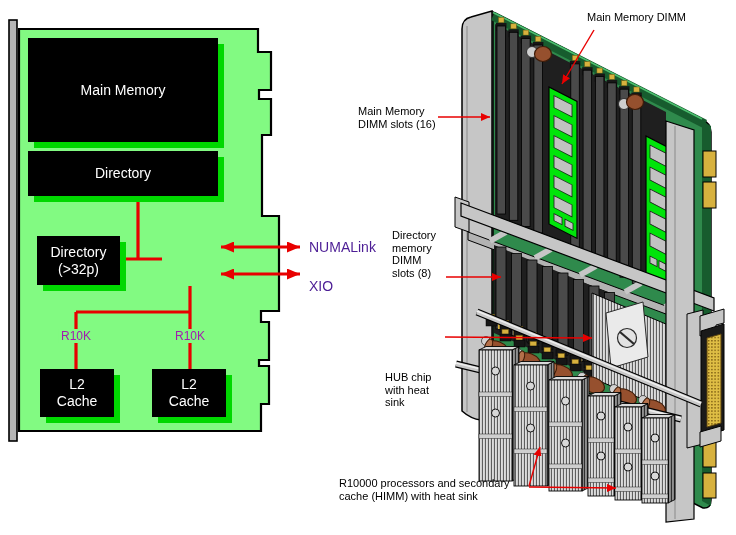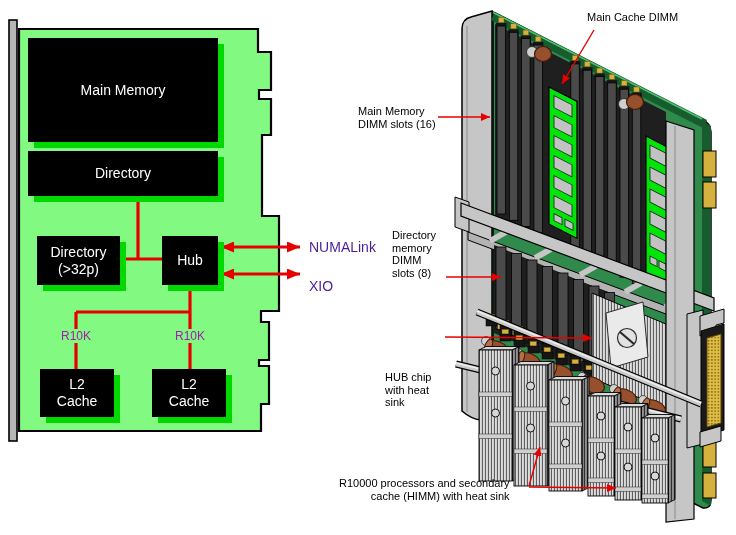--- a/index.html
+++ b/index.html
@@ -304,38 +304,37 @@
     <line x1="445" y1="337" x2="592" y2="338" marker-end="url(#mSm)"></line>
     <line x1="529" y1="486" x2="540" y2="447" marker-end="url(#mSm)"></line>
     <line x1="529" y1="487" x2="616" y2="488" marker-end="url(#mSm)"></line>
   </g>
 </svg>
 
 <div class="blk" style="left:28px;top:38px;width:190px;height:104px;">Main Memory</div>
 <div class="blk" style="left:28px;top:151px;width:190px;height:45px;">Directory</div>
 <div class="blk" style="left:37px;top:236px;width:83px;height:49px;">Directory
 (&gt;32p)</div>
-<div class="blk" style="left:162px;top:236px;width:56px;height:49px;">Hub</div>
 <div class="blk" style="left:40px;top:369px;width:74px;height:48px;">L2
 Cache</div>
 <div class="blk" style="left:152px;top:369px;width:74px;height:48px;">L2
 Cache</div>
 
 <div class="wire-label" style="left:76px;top:336px;">R10K</div>
 <div class="wire-label" style="left:190px;top:336px;">R10K</div>
 
 <div class="port-label" style="left:309px;top:239px;">NUMALink</div>
 <div class="port-label" style="left:309px;top:278px;">XIO</div>
 
-<div class="co" style="left:587px;top:11px;">Main Cache DIMM</div>
+<div class="co" style="left:587px;top:11px;">Main Memory DIMM</div>
 <div class="co" style="left:358px;top:105px;">Main Memory
 DIMM slots (16)</div>
 <div class="co" style="left:392px;top:229px;">Directory
 memory
 DIMM
 slots (8)</div>
 <div class="co" style="left:385px;top:326px;margin-top:45px;">HUB chip
 with heat
 sink</div>
-<div class="co" style="left:339px;top:477px;text-align:right;">R10000 processors and secondary
+<div class="co" style="left:339px;top:477px;">R10000 processors and secondary
 cache (HIMM) with heat sink</div>
 
 </div>
 
 </body></html>

